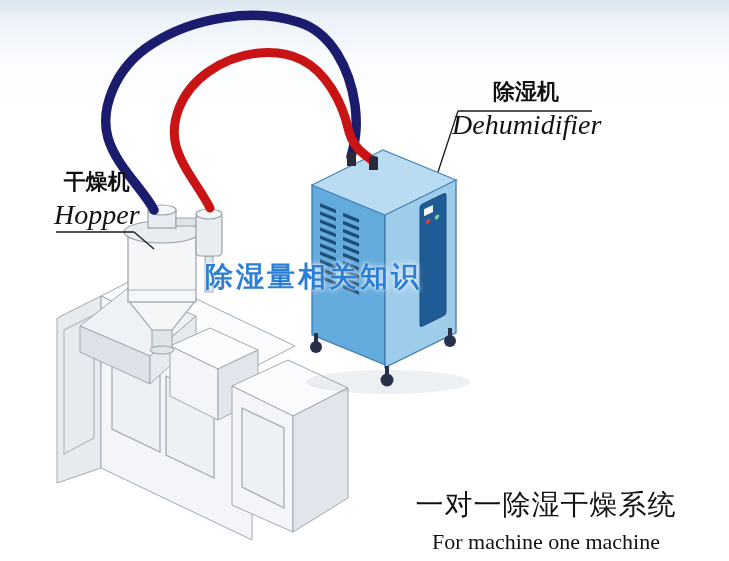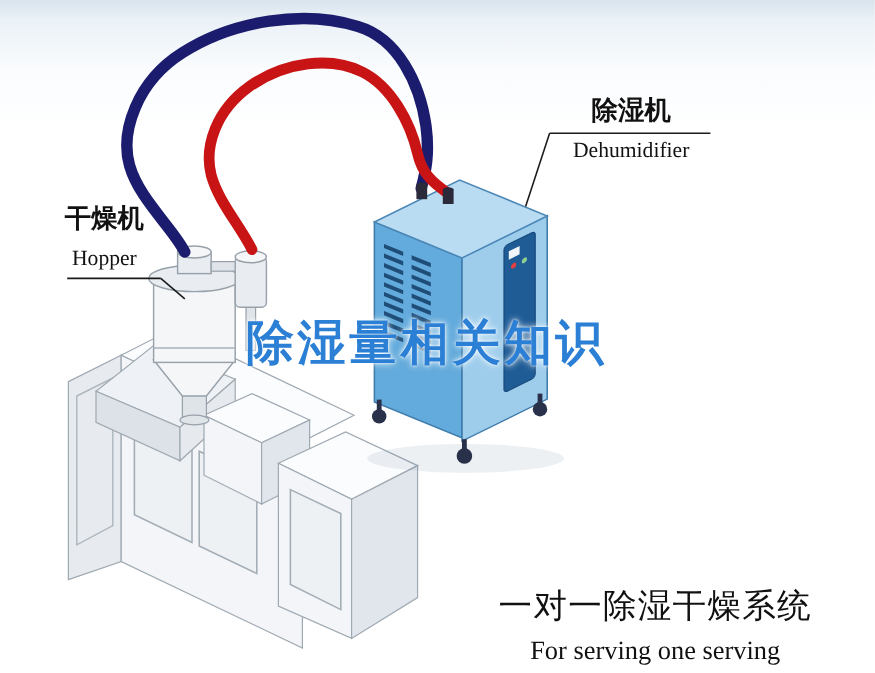--- a/index.html
+++ b/index.html
@@ -36,28 +36,28 @@
   .d-panel{fill:#1f5c96;stroke:#174a7c;stroke-width:1;}
   .d-wheel{fill:#28304a;}
   .d-stub{fill:#2a2a3a;}
 
   .pipe-navy{fill:none;stroke:#1c1c6e;stroke-width:9.5;stroke-linecap:round;}
   .pipe-red{fill:none;stroke:#c81414;stroke-width:9;stroke-linecap:round;}
   .ptr{stroke:#1a1a1a;stroke-width:1.3;}
 
   .label{position:absolute;color:#111;}
   .label .cn{font-weight:700;font-size:22px;line-height:31px;}
-  .label .en{font-family:"Liberation Serif", serif;font-size:18px;line-height:26px;margin-top:5px;}
+  .label .en{font-family:"Liberation Serif", serif;font-size:28px;line-height:26px;margin-top:5px;font-style:italic;}
 
   .hopper-label{left:54px;top:166px;text-align:center;}
   .dehum-label{left:452px;top:76px;width:148px;text-align:center;}
 
   .title-overlay{
     position:absolute;left:205px;top:258px;
-    font-size:40px;font-weight:700;letter-spacing:3px;
+    font-size:28px;font-weight:700;letter-spacing:3px;
     color:#2b7fd4;white-space:nowrap;
     text-shadow:0 0 6px #ffffff,0 0 2px #ffffff;
     font-family:Liberation Serif, serif;
   }
 
   .caption{position:absolute;left:400px;top:452px;width:292px;text-align:center;color:#111;}
   .caption .cn{font-weight:400;font-size:28px;line-height:34px;letter-spacing:1px;margin-top:36px;}
   .caption .en{font-family:"Liberation Serif", serif;font-size:22px;line-height:27px;margin-top:6px;}
 </style>
 </head>
@@ -184,16 +184,16 @@
 
   <div class="label dehum-label">
     <div class="cn">除湿机</div>
     <div class="en">Dehumidifier</div>
   </div>
 
   <div class="title-overlay">除湿量相关知识</div>
 
   <div class="caption">
     <div class="cn">一对一除湿干燥系统</div>
-    <div class="en">For serving one serving</div>
+    <div class="en">For machine one machine</div>
   </div>
 
 </div>
 
 </body></html>

